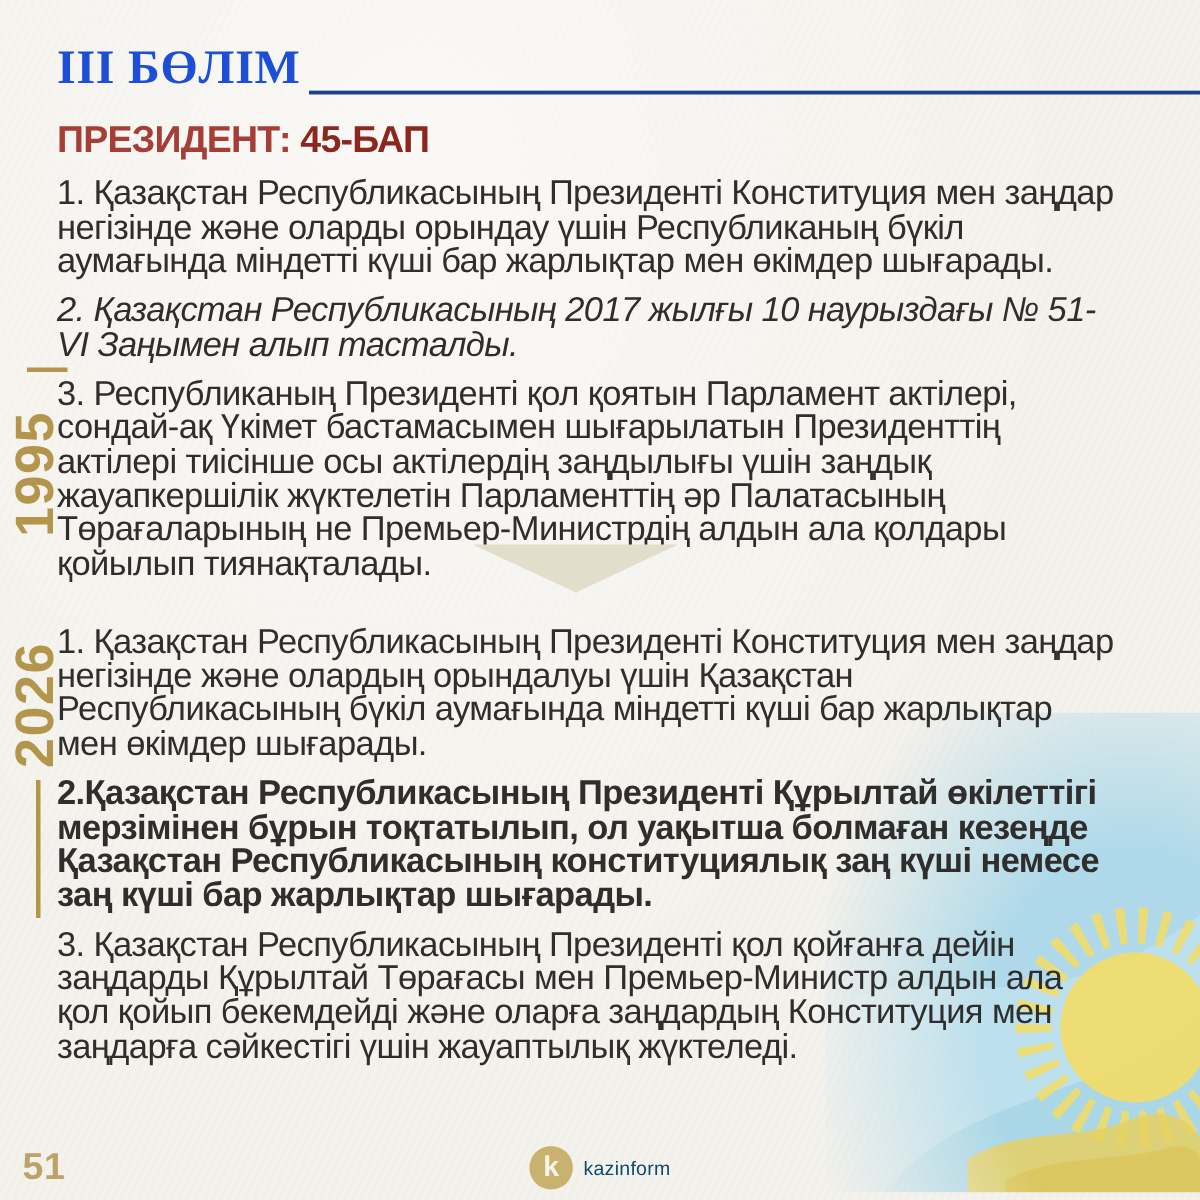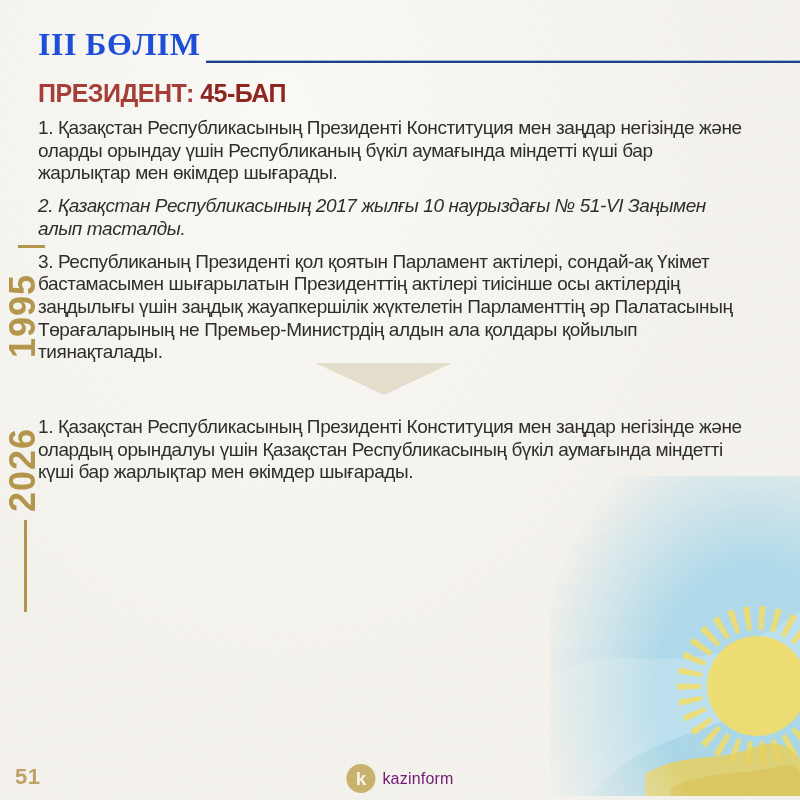--- a/index.html
+++ b/index.html
@@ -25,21 +25,21 @@
     background:linear-gradient(#9db6da 0 1px,#20408a 1px 3px);
   }
 
   .article{position:absolute;left:38px;width:706px;}
   .article-45{top:80px;}
   .article-47{top:416px;}
   .article h2{margin:0 0 11px 0;font-size:25px;line-height:26px;letter-spacing:-0.5px;}
   .h-label{color:#a43e36;font-weight:700;}
   .h-art{color:#8c261e;font-weight:800;}
   .para{
-    margin:0 0 10px 0;font-size:19px;line-height:22.7px;
+    margin:0 0 10px 0;font-size:23px;line-height:22.7px;
     letter-spacing:-0.4px;color:#2f2e2c;
   }
   .para-italic{font-style:italic;}
   .para-bold{font-weight:700;}
 
   .year{
     position:absolute;left:2px;z-index:1;
     writing-mode:vertical-rl;transform:rotate(180deg);
     font-size:36px;font-weight:700;letter-spacing:1px;color:#b3954c;
   }
@@ -49,32 +49,32 @@
   .line-2026{position:absolute;left:24px;top:520px;width:2.5px;height:92px;background:#b3954c;z-index:1;}
 
   .divider-arrow{
     position:absolute;left:315px;top:363px;width:0;height:0;z-index:1;
     border-left:69px solid transparent;border-right:68px solid transparent;
     border-top:32px solid #e3decc;
   }
 
   .page-number{
     position:absolute;left:15px;top:764px;z-index:2;
-    font-size:22px;font-weight:700;color:#bca268;letter-spacing:0.5px;
+    font-size:25px;font-weight:700;color:#bca268;letter-spacing:0.5px;
   }
   .logo{
     position:absolute;left:50%;top:764px;transform:translateX(-50%);
     display:flex;align-items:center;gap:7px;z-index:2;
   }
   .logo-circle{
     width:29px;height:29px;border-radius:50%;background:#c9b26e;
     display:flex;align-items:center;justify-content:center;
     color:#f7f4ea;font-weight:700;font-size:19px;line-height:1;
   }
-  .logo-text{font-size:16px;color:#701a75;letter-spacing:0.2px;}
+  .logo-text{font-size:13px;color:#0c4a6e;letter-spacing:0.2px;}
 </style>
 </head>
 <body>
 
 <div class="flag-wrap">
   <svg width="250" height="320" viewBox="0 0 250 320">
     <defs>
       <radialGradient id="fadeGrad" cx="0.82" cy="0.68" r="0.88">
         <stop offset="0.45" stop-color="#ffffff" stop-opacity="0.92"></stop>
         <stop offset="1" stop-color="#ffffff" stop-opacity="0"></stop>
@@ -112,20 +112,22 @@
     </h2>
     <p class="para">1. Қазақстан Республикасының Президенті Конституция мен заңдар негізінде және оларды орындау үшін Республиканың бүкіл аумағында міндетті күші бар жарлықтар мен өкімдер шығарады.</p>
     <p class="para para-italic">2. Қазақстан Республикасының 2017 жылғы 10 наурыздағы № 51-VI Заңымен алып тасталды.</p>
     <p class="para">3. Республиканың Президенті қол қоятын Парламент актілері, сондай-ақ Үкімет бастамасымен шығарылатын Президенттің актілері тиісінше осы актілердің заңдылығы үшін заңдық жауапкершілік жүктелетін Парламенттің әр Палатасының Төрағаларының не Премьер-Министрдің алдын ала қолдары қойылып тиянақталады.</p>
   </section>
 
   <div class="divider-arrow"></div>
 
   <section class="article article-47">
     <p class="para">1. Қазақстан Республикасының Президенті Конституция мен заңдар негізінде және олардың орындалуы үшін Қазақстан Республикасының бүкіл аумағында міндетті күші бар жарлықтар мен өкімдер шығарады.</p>
+    <p class="para para-bold">2.Қазақстан Республикасының Президенті Құрылтай өкілеттігі мерзімінен бұрын тоқтатылып, ол уақытша болмаған кезеңде Қазақстан Республикасының конституциялық заң күші немесе заң күші бар жарлықтар шығарады.</p>
+    <p class="para">3. Қазақстан Республикасының Президенті қол қойғанға дейін заңдарды Құрылтай Төрағасы мен Премьер-Министр алдын ала қол қойып бекемдейді және оларға заңдардың Конституция мен заңдарға сәйкестігі үшін жауаптылық жүктеледі.</p>
   </section>
 
   <div class="page-number">51</div>
   <div class="logo">
     <span class="logo-circle">
       <span>k</span>
     </span>
     <span class="logo-text">kazinform</span>
   </div>
 

